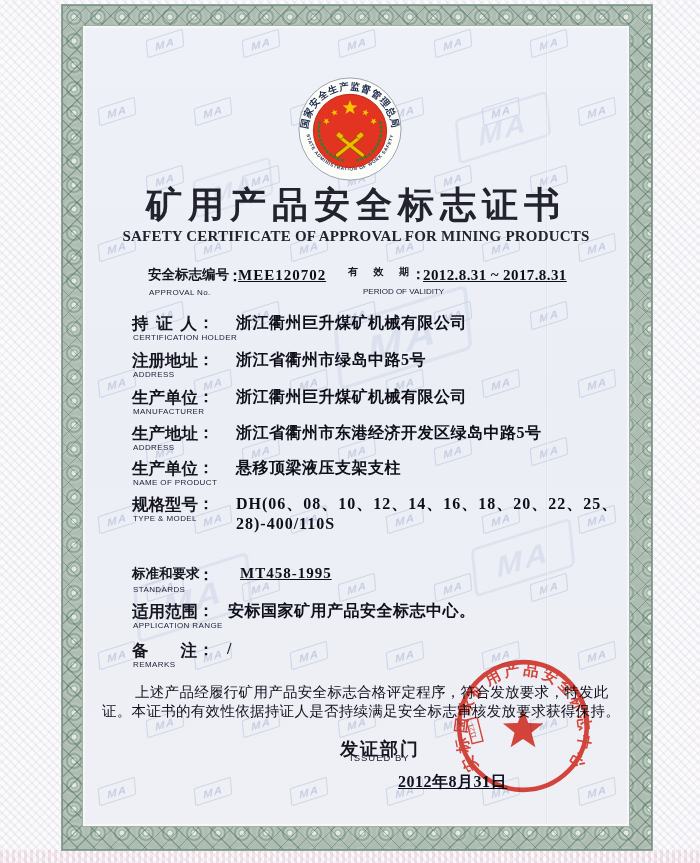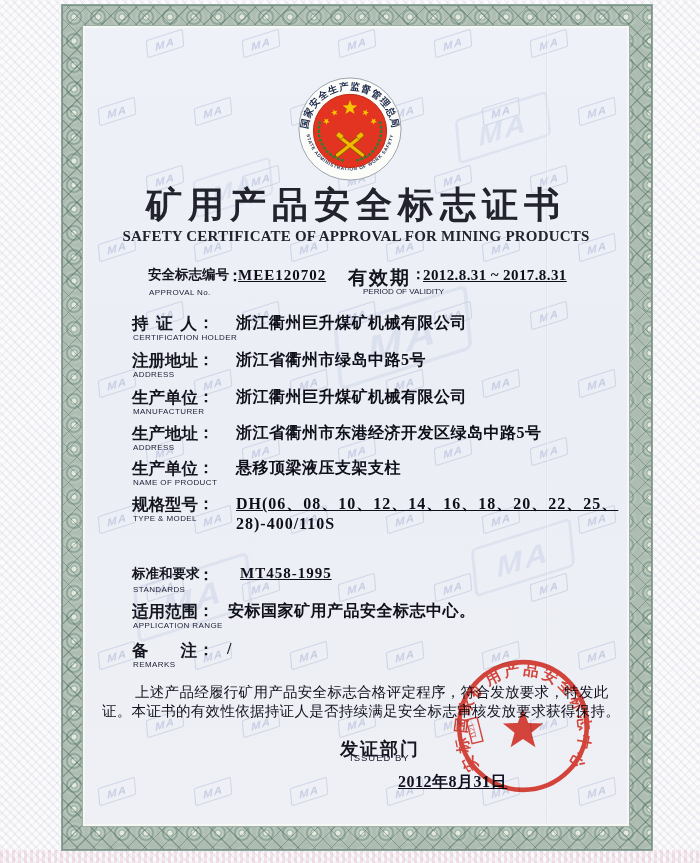--- a/index.html
+++ b/index.html
@@ -193,21 +193,21 @@
   <div class="abs title-en">SAFETY CERTIFICATE OF APPROVAL FOR MINING PRODUCTS</div>
   <div class="abs title-cn">矿用产品安全标志证书</div>
 
   <div class="row" style="left:148px; top:266px;">
     <span class="lab small">安全标志编号</span>
     <span class="colon" style="left:79px;">：</span>
     <span class="val num" style="left:90px; top:1px;">MEE120702</span>
     <span class="sub" style="top:22px;">APPROVAL No.</span>
   </div>
   <div class="row" style="left:348px; top:265px;">
-    <span class="lab" style="width:61px; font-size:19px;">有效期</span>
+    <span class="lab" style="width:61px; font-size:10px;">有效期</span>
     <span class="colon" style="left:63px; font-size:14.5px;">：</span>
     <span class="val num" style="left:75px; top:2px; letter-spacing:.4px;">2012.8.31 ~ 2017.8.31</span>
     <span class="sub" style="top:22px; letter-spacing:0;padding-left:14px;">PERIOD OF VALIDITY</span>
   </div>
 
   <div class="row" style="left:132px; top:313px;">
     <span class="lab">持证人</span>
     <span class="colon">：</span>
     <span class="val">浙江衢州巨升煤矿机械有限公司</span>
     <span class="sub">CERTIFICATION HOLDER</span>
@@ -232,21 +232,21 @@
   </div>
   <div class="row" style="left:132px; top:458px;">
     <span class="lab">生产单位</span>
     <span class="colon">：</span>
     <span class="val">悬移顶梁液压支架支柱</span>
     <span class="sub">NAME OF PRODUCT</span>
   </div>
   <div class="row" style="left:132px; top:494px; height:60px;">
     <span class="lab">规格型号</span>
     <span class="colon">：</span>
-    <span class="val" style="letter-spacing:1px;text-decoration:underline;">DH(06、08、10、12、14、16、18、20、22、25、</span>
+    <span class="val" style="letter-spacing:1px;">DH(06、08、10、12、14、16、18、20、22、25、</span>
     <span class="val" style="top:21px; letter-spacing:1px;">28)-400/110S</span>
     <span class="sub">TYPE &amp; MODEL</span>
   </div>
   <div class="row" style="left:132px; top:565px;">
     <span class="lab w5">标准和要求</span>
     <span class="colon">：</span>
     <span class="val num" style="left:108px;">MT458-1995</span>
     <span class="sub">STANDARDS</span>
   </div>
   <div class="row" style="left:132px; top:601px;">

